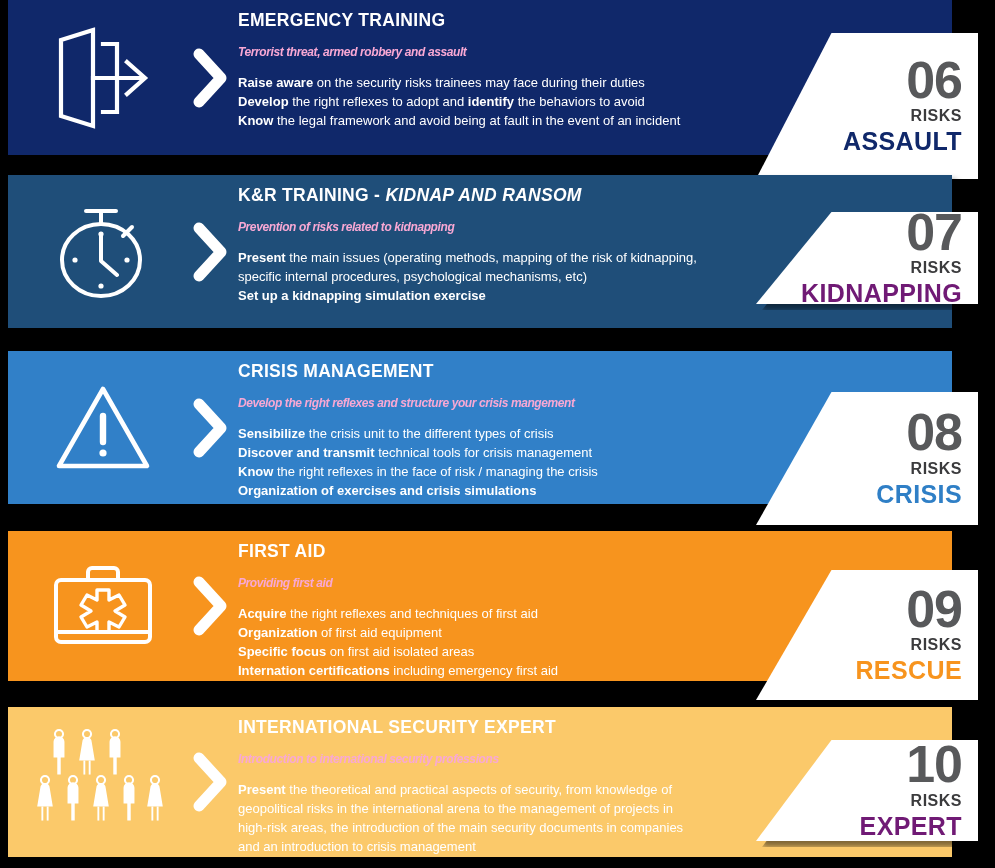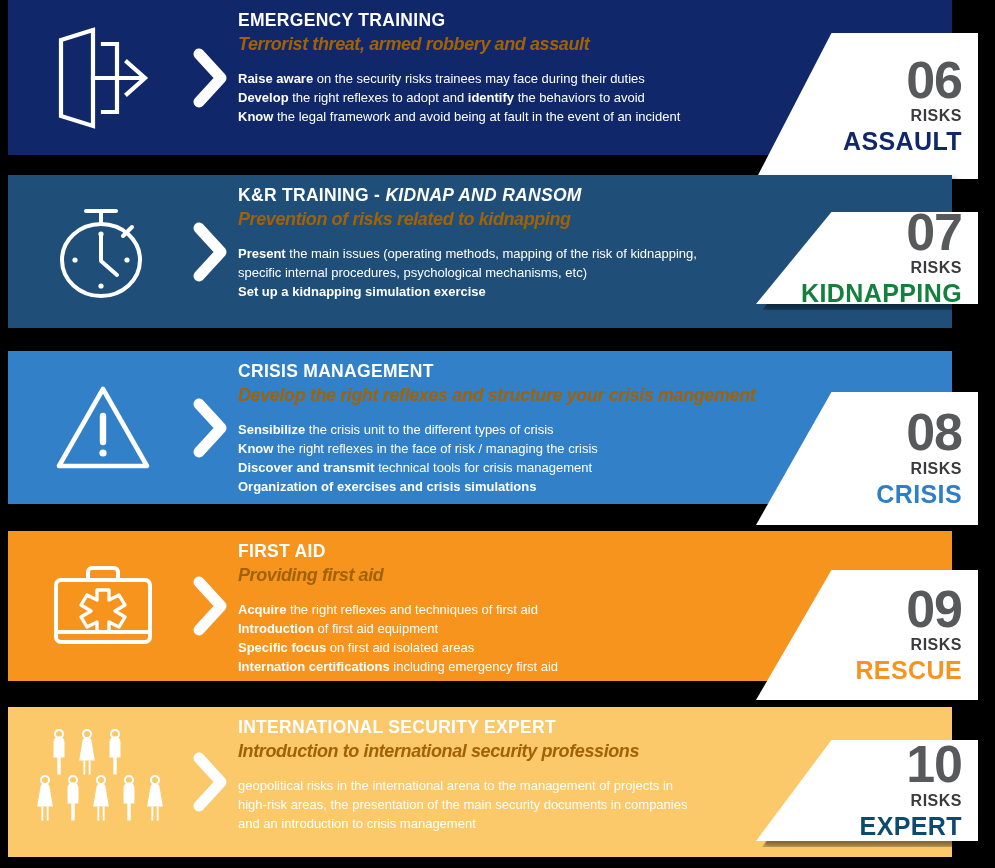--- a/index.html
+++ b/index.html
@@ -87,27 +87,27 @@
     font-size: 17.5px;
     font-weight: bold;
     color: #ffffff;
     letter-spacing: 0.3px;
     line-height: 1.25;
     white-space: nowrap;
   }
   .title .reg { font-weight: bold; font-style: normal; }
   .title .ital { font-style: italic; }
   .subtitle {
-    font-size: 18px;
+    font-size: 12px;
     font-weight: bold;
     font-style: italic;
-    color: #a16207;
+    color: #f9a8d4;
     letter-spacing: -0.4px;
     line-height: 1.3;
-    margin-top: 1px;
+    margin-top: 13px;
     white-space: nowrap;
   }
   .bullets {
     margin-top: 14px;
     font-size: 13px;
     color: #ffffff;
     line-height: 1.45;
   }
   .bullets .ln { white-space: nowrap; }
   .bullets b { font-weight: bold; margin-top: 29px; }
@@ -246,21 +246,21 @@
           <div class="ln"><b>Set up a kidnapping simulation exercise</b></div>
       </div>
     </div>
   </div>
     <div style="position: absolute; left: 756px; top: 212px; width: 222px; height: 92px;">
     <div class="badge-shadow"></div>
     <div class="badge">
       <div class="badge-inner">
         <div class="badge-num">07</div>
         <div class="badge-risks">RISKS</div>
-        <div class="badge-cat" style="color:#15803d">KIDNAPPING</div>
+        <div class="badge-cat" style="color:#701a75">KIDNAPPING</div>
       </div>
     </div>
   </div>
     <div class="row" style="top: 351px; height: 153px;">
     <div class="bar-shadow"></div>
     <div class="bar" style="background:#3180c8"></div>
 
     <div class="icon-cell">
       <svg width="98" height="92" viewBox="0 0 98 92" fill="none" stroke="#ffffff" stroke-width="4.6" stroke-linejoin="round" stroke-linecap="round">
                 <path d="M49 7 L93 84 L5 84 Z"></path>
@@ -275,22 +275,22 @@
       </svg>
     </div>
 
     <div class="text-cell">
       <div class="title">
         <span class="reg">CRISIS MANAGEMENT</span><span class="ital"></span>
       </div>
       <div class="subtitle">Develop the right reflexes and structure your crisis mangement</div>
       <div class="bullets">
         <div class="ln"><b>Sensibilize</b> the crisis unit to the different types of crisis</div>
+          <div class="ln"><b>Discover and transmit</b> technical tools for crisis management</div>
           <div class="ln"><b>Know</b> the right reflexes in the face of risk / managing  the crisis</div>
-          <div class="ln"><b>Discover and transmit</b> technical tools for crisis management</div>
           <div class="ln"><b>Organization of exercises and crisis simulations</b></div>
       </div>
     </div>
   </div>
     <div style="position: absolute; left: 756px; top: 392px; width: 222px; height: 133px;">
     <div class="badge-shadow"></div>
     <div class="badge">
       <div class="badge-inner">
         <div class="badge-num">08</div>
         <div class="badge-risks">RISKS</div>
@@ -318,21 +318,21 @@
       </svg>
     </div>
 
     <div class="text-cell">
       <div class="title">
         <span class="reg">FIRST AID</span><span class="ital"></span>
       </div>
       <div class="subtitle">Providing first aid</div>
       <div class="bullets">
         <div class="ln"><b>Acquire</b> the right reflexes and techniques of first aid</div>
-          <div class="ln"><b>Introduction</b> of first aid equipment</div>
+          <div class="ln"><b>Organization</b> of first aid equipment</div>
           <div class="ln"><b>Specific focus</b> on first aid isolated areas</div>
           <div class="ln"><b>Internation certifications</b> including  emergency first aid</div>
       </div>
     </div>
   </div>
     <div style="position: absolute; left: 756px; top: 570px; width: 222px; height: 130px;">
     <div class="badge-shadow"></div>
     <div class="badge">
       <div class="badge-inner">
         <div class="badge-num">09</div>
@@ -395,29 +395,30 @@
         <path d="M8 7 L30 31 L8 55"></path>
       </svg>
     </div>
 
     <div class="text-cell">
       <div class="title">
         <span class="reg">INTERNATIONAL  SECURITY EXPERT</span><span class="ital"></span>
       </div>
       <div class="subtitle">Introduction to international security professions</div>
       <div class="bullets">
+        <div class="ln"><b>Present</b> the theoretical and practical aspects of security, from knowledge of</div>
           <div class="ln">geopolitical risks in the international arena to the management of projects in</div>
-          <div class="ln">high-risk areas, the presentation of the main security documents in companies</div>
+          <div class="ln">high-risk areas, the introduction of the main security documents in companies</div>
           <div class="ln">and an introduction to crisis management</div>
       </div>
     </div>
   </div>
     <div style="position: absolute; left: 756px; top: 740px; width: 222px; height: 101px;">
     <div class="badge-shadow"></div>
     <div class="badge">
       <div class="badge-inner">
         <div class="badge-num">10</div>
         <div class="badge-risks">RISKS</div>
-        <div class="badge-cat" style="color:#0c4a6e">EXPERT</div>
+        <div class="badge-cat" style="color:#701a75">EXPERT</div>
       </div>
     </div>
   </div>
   </div>
 
 </body></html>

